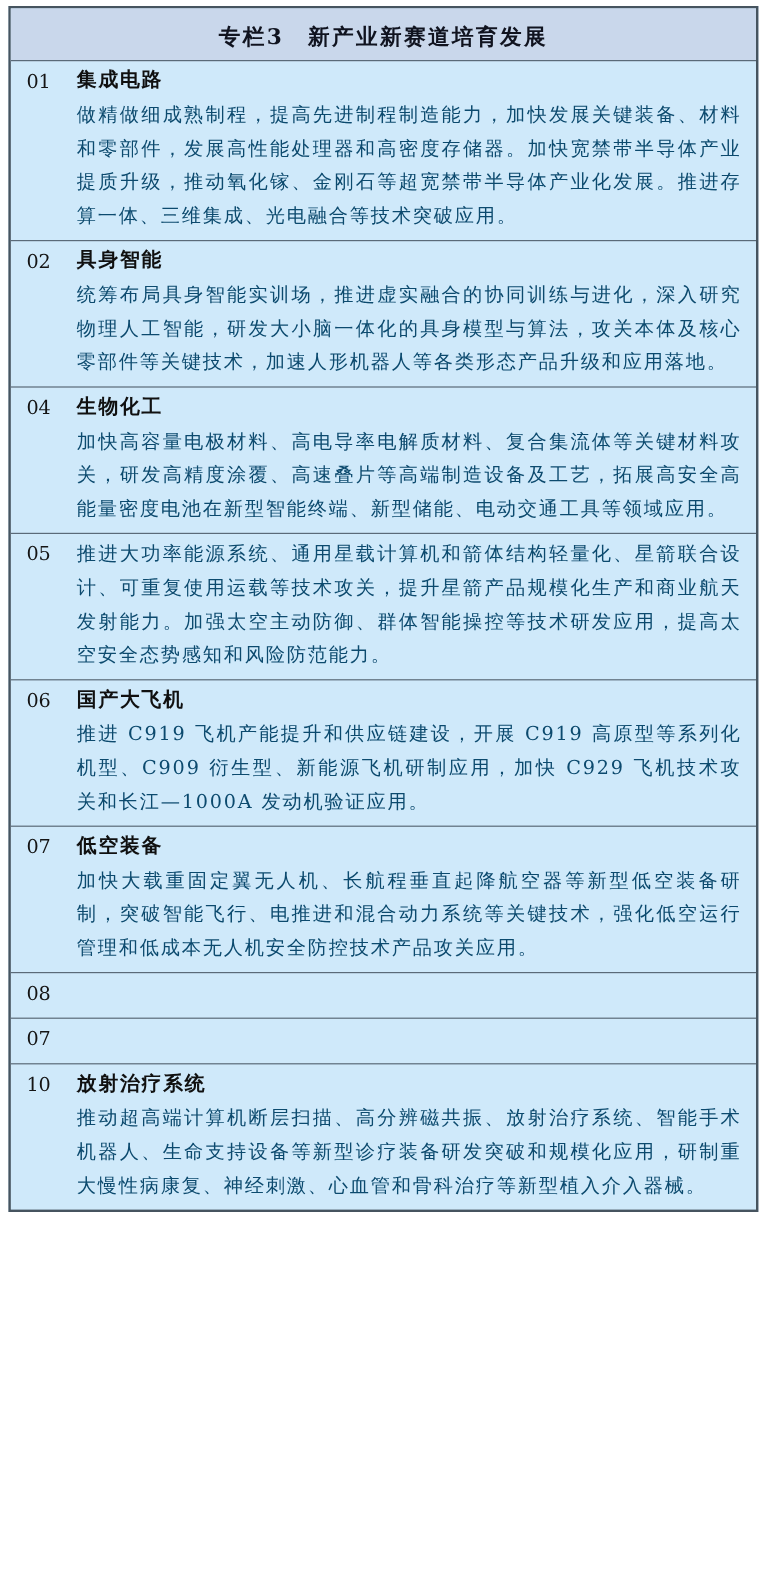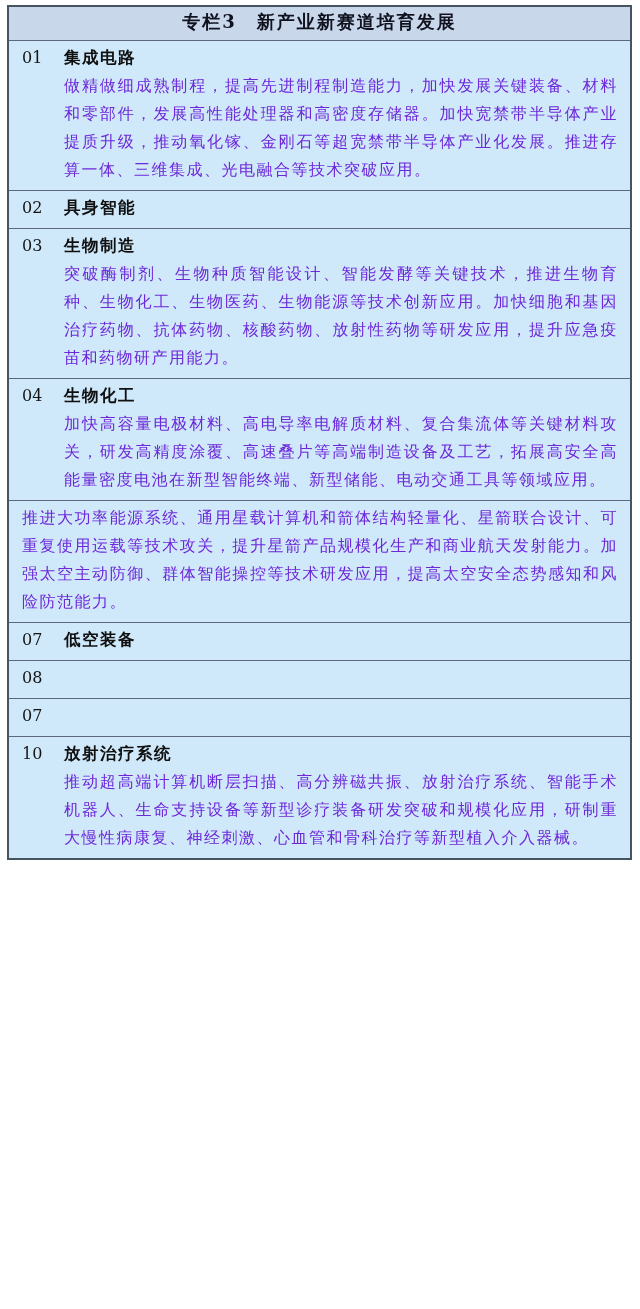--- a/index.html
+++ b/index.html
@@ -20,21 +20,21 @@
     background: #cfe9fa;
   }
   .panel-header {
     background: #c9d7eb;
     border-bottom: 1px solid #5a6a78;
     text-align: center;
     font-weight: bold;
     font-size: 18px;
     letter-spacing: 2px;
     color: #10131f;
-    padding: 4px 0 7px 0;
+    padding: 14px 0 7px 0;
     line-height: 22px;
   }
   .row {
     display: flex;
     border-bottom: 1px solid #5a6a78;
     padding: 3px 12px 6px 13px;
   }
   .row:last-child { border-bottom: none; }
   .num {
     flex: 0 0 42px;
@@ -42,25 +42,26 @@
     line-height: 28px;
     color: #141414;
   }
   .content { flex: 1 1 auto; min-width: 0; }
   .item-title {
     font-weight: bold;
     font-size: 16.5px;
     line-height: 28px;
     color: #101010;
     letter-spacing: 1.5px;
+    font-family: Liberation Mono, monospace;
   }
   .item-body {
     font-size: 16px;
     line-height: 28px;
-    color: #6d28d9;
+    color: #0c4a6e;
     letter-spacing: 1.5px;
     text-align: justify;
     text-justify: inter-character;
   }
 </style>
 </head>
 <body>
 
 <div class="page">
   <div class="panel">
@@ -71,50 +72,53 @@
       <div class="content">
         <div class="item-title">集成电路</div>
         <div class="item-body">做精做细成熟制程，提高先进制程制造能力，加快发展关键装备、材料和零部件，发展高性能处理器和高密度存储器。加快宽禁带半导体产业提质升级，推动氧化镓、金刚石等超宽禁带半导体产业化发展。推进存算一体、三维集成、光电融合等技术突破应用。</div>
       </div>
     </div>
 
     <div class="row">
       <div class="num">02</div>
       <div class="content">
         <div class="item-title">具身智能</div>
+        <div class="item-body">统筹布局具身智能实训场，推进虚实融合的协同训练与进化，深入研究物理人工智能，研发大小脑一体化的具身模型与算法，攻关本体及核心零部件等关键技术，加速人形机器人等各类形态产品升级和应用落地。</div>
       </div>
     </div>
 
-    <div class="row">
-      <div class="num">03</div>
-      <div class="content">
-        <div class="item-title">生物制造</div>
-        <div class="item-body">突破酶制剂、生物种质智能设计、智能发酵等关键技术，推进生物育种、生物化工、生物医药、生物能源等技术创新应用。加快细胞和基因治疗药物、抗体药物、核酸药物、放射性药物等研发应用，提升应急疫苗和药物研产用能力。</div>
-      </div>
-    </div>
 
     <div class="row">
       <div class="num">04</div>
       <div class="content">
         <div class="item-title">生物化工</div>
         <div class="item-body">加快高容量电极材料、高电导率电解质材料、复合集流体等关键材料攻关，研发高精度涂覆、高速叠片等高端制造设备及工艺，拓展高安全高能量密度电池在新型智能终端、新型储能、电动交通工具等领域应用。</div>
       </div>
     </div>
 
     <div class="row">
+      <div class="num">05</div>
       <div class="content">
         <div class="item-body">推进大功率能源系统、通用星载计算机和箭体结构轻量化、星箭联合设计、可重复使用运载等技术攻关，提升星箭产品规模化生产和商业航天发射能力。加强太空主动防御、群体智能操控等技术研发应用，提高太空安全态势感知和风险防范能力。</div>
       </div>
     </div>
 
+    <div class="row">
+      <div class="num">06</div>
+      <div class="content">
+        <div class="item-title">国产大飞机</div>
+        <div class="item-body">推进 C919 飞机产能提升和供应链建设，开展 C919 高原型等系列化机型、C909 衍生型、新能源飞机研制应用，加快 C929 飞机技术攻关和长江—1000A 发动机验证应用。</div>
+      </div>
+    </div>
 
     <div class="row">
       <div class="num">07</div>
       <div class="content">
         <div class="item-title">低空装备</div>
+        <div class="item-body">加快大载重固定翼无人机、长航程垂直起降航空器等新型低空装备研制，突破智能飞行、电推进和混合动力系统等关键技术，强化低空运行管理和低成本无人机安全防控技术产品攻关应用。</div>
       </div>
     </div>
 
     <div class="row">
       <div class="num">08</div>
     </div>
 
     <div class="row">
       <div class="num">07</div>
     </div>

